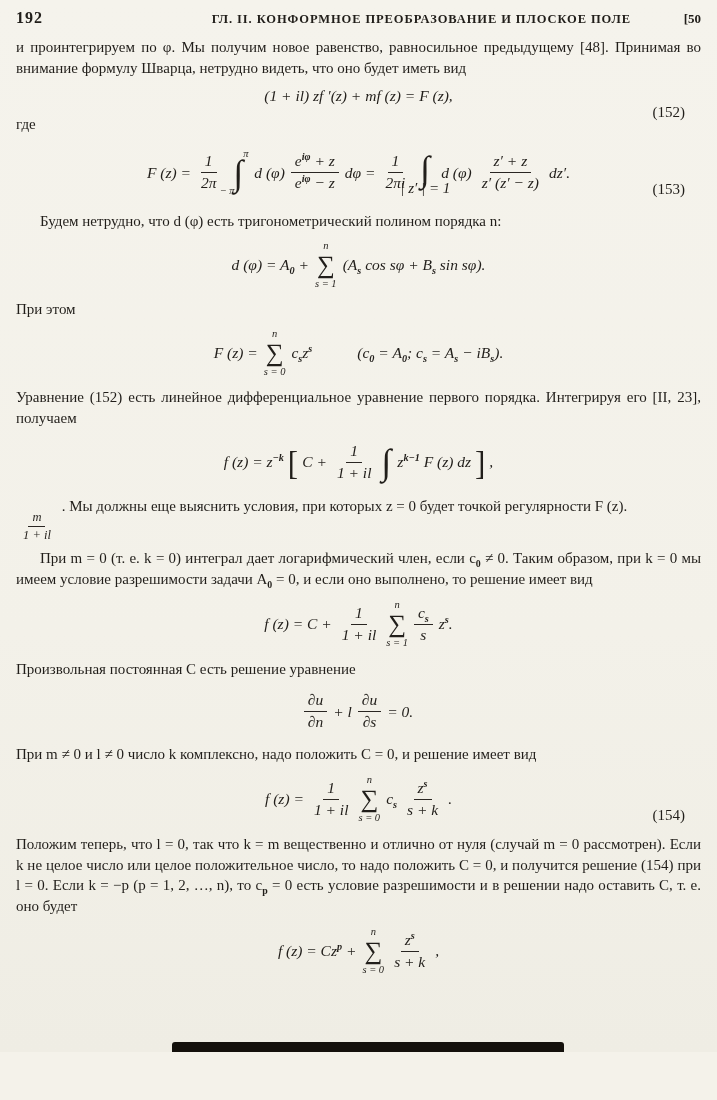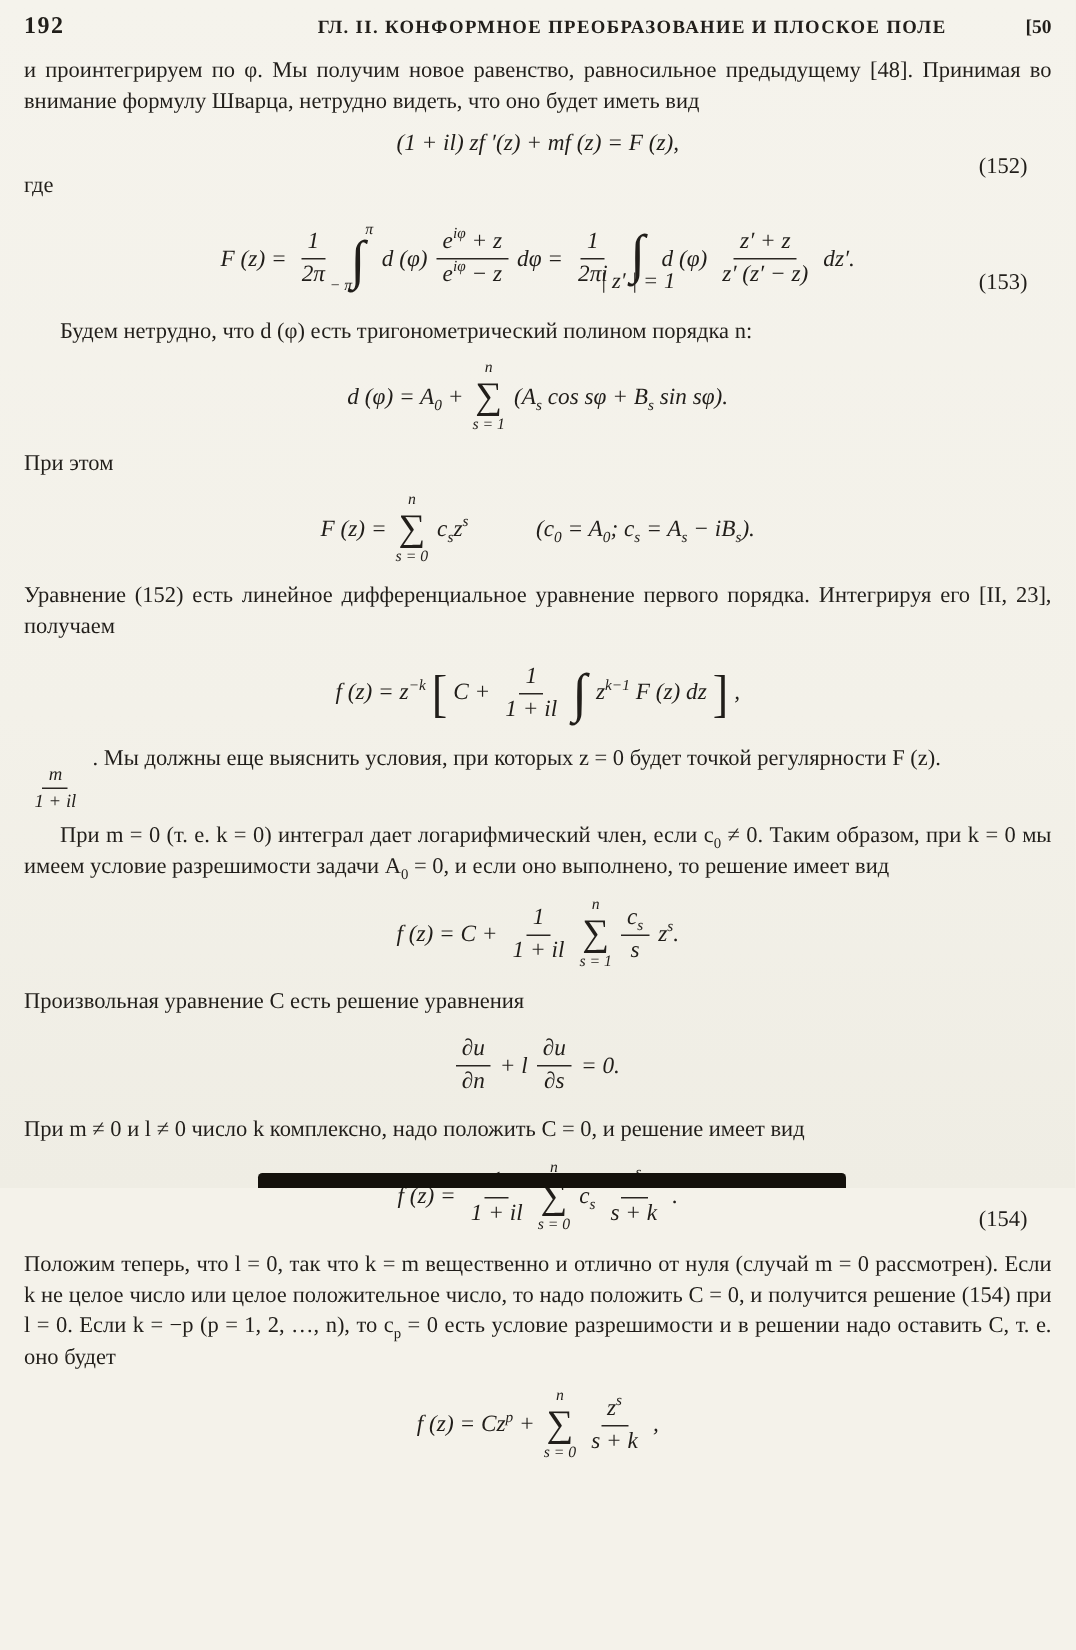--- a/index.html
+++ b/index.html
@@ -5,21 +5,21 @@
   html, body {
     margin: 0; padding: 0;
     width: 717px; height: 1100px;
     background: #f4f2ea;
     font-family: "Liberation Serif", "DejaVu Serif", serif;
     color: #211e1a;
     overflow: hidden;
   }
   .page {
     position: relative;
-    width: 717px; height: 792px;
+    width: 717px; height: 1052px;
     box-sizing: border-box;
     padding: 9px 16px 0 16px;
     background: linear-gradient(180deg, #f5f3ec 0%, #f3f1e9 60%, #efede4 100%);
   }
   
   .runhead {
     display: flex; align-items: baseline;
     font-weight: bold;
     margin-bottom: 10px;
   }
@@ -45,21 +45,21 @@
     font-size: 15.5px;
     margin: 9px 0;
     white-space: nowrap;
   }
   .eq > * { margin: 0 3px; }
   .eq .tag {
     position: absolute; right: 0; top: 50%; transform: translateY(-50%);
     font-style: normal; font-size: 15px; margin: 16px;
   }
 
-  sup, sub { font-size: 66%; line-height: 0; }
+  sup, sub { font-size: 66%; line-height: 0; font-weight: bold; }
 
   .frac { display: inline-flex; flex-direction: column; align-items: center; vertical-align: middle; line-height: 1.2; }
   .frac .num { display: block; padding: 0 4px 1px; border-bottom: 1px solid #2a2622; }
   .frac .den { display: block; padding: 1px 4px 0; }
   .frac.inline { font-size: 12.5px; vertical-align: -10px; margin: 0 3px; font-style: italic; line-height: 1.15; }
 
   .sumw { display: inline-flex; flex-direction: column; align-items: center; line-height: 1; }
   .sumw .lim { font-size: 10.5px; line-height: 1.15; }
   .sumw .op  { font-size: 25px; font-style: normal; line-height: 0.95; padding: 1px 0; }
 
@@ -202,21 +202,21 @@
       <span class="op">∑</span>
       <span class="lim">s = 1</span>
     </span>
     <span class="frac">
       <span class="num">c<sub>s</sub></span>
       <span class="den">s</span>
     </span>
     <span>z<sup>s</sup>.</span>
   </div>
 
-  <p class="noind">Произвольная уравнение C есть решение уравнения</p>
+  <p class="noind">Произвольная постоянная C есть решение уравнение</p>
 
   <div class="eq" style="min-height:46px;">
     <span class="frac">
       <span class="num">∂u</span>
       <span class="den">∂n</span>
     </span>
     <span>+ l</span>
     <span class="frac">
       <span class="num">∂u</span>
       <span class="den">∂s</span>

